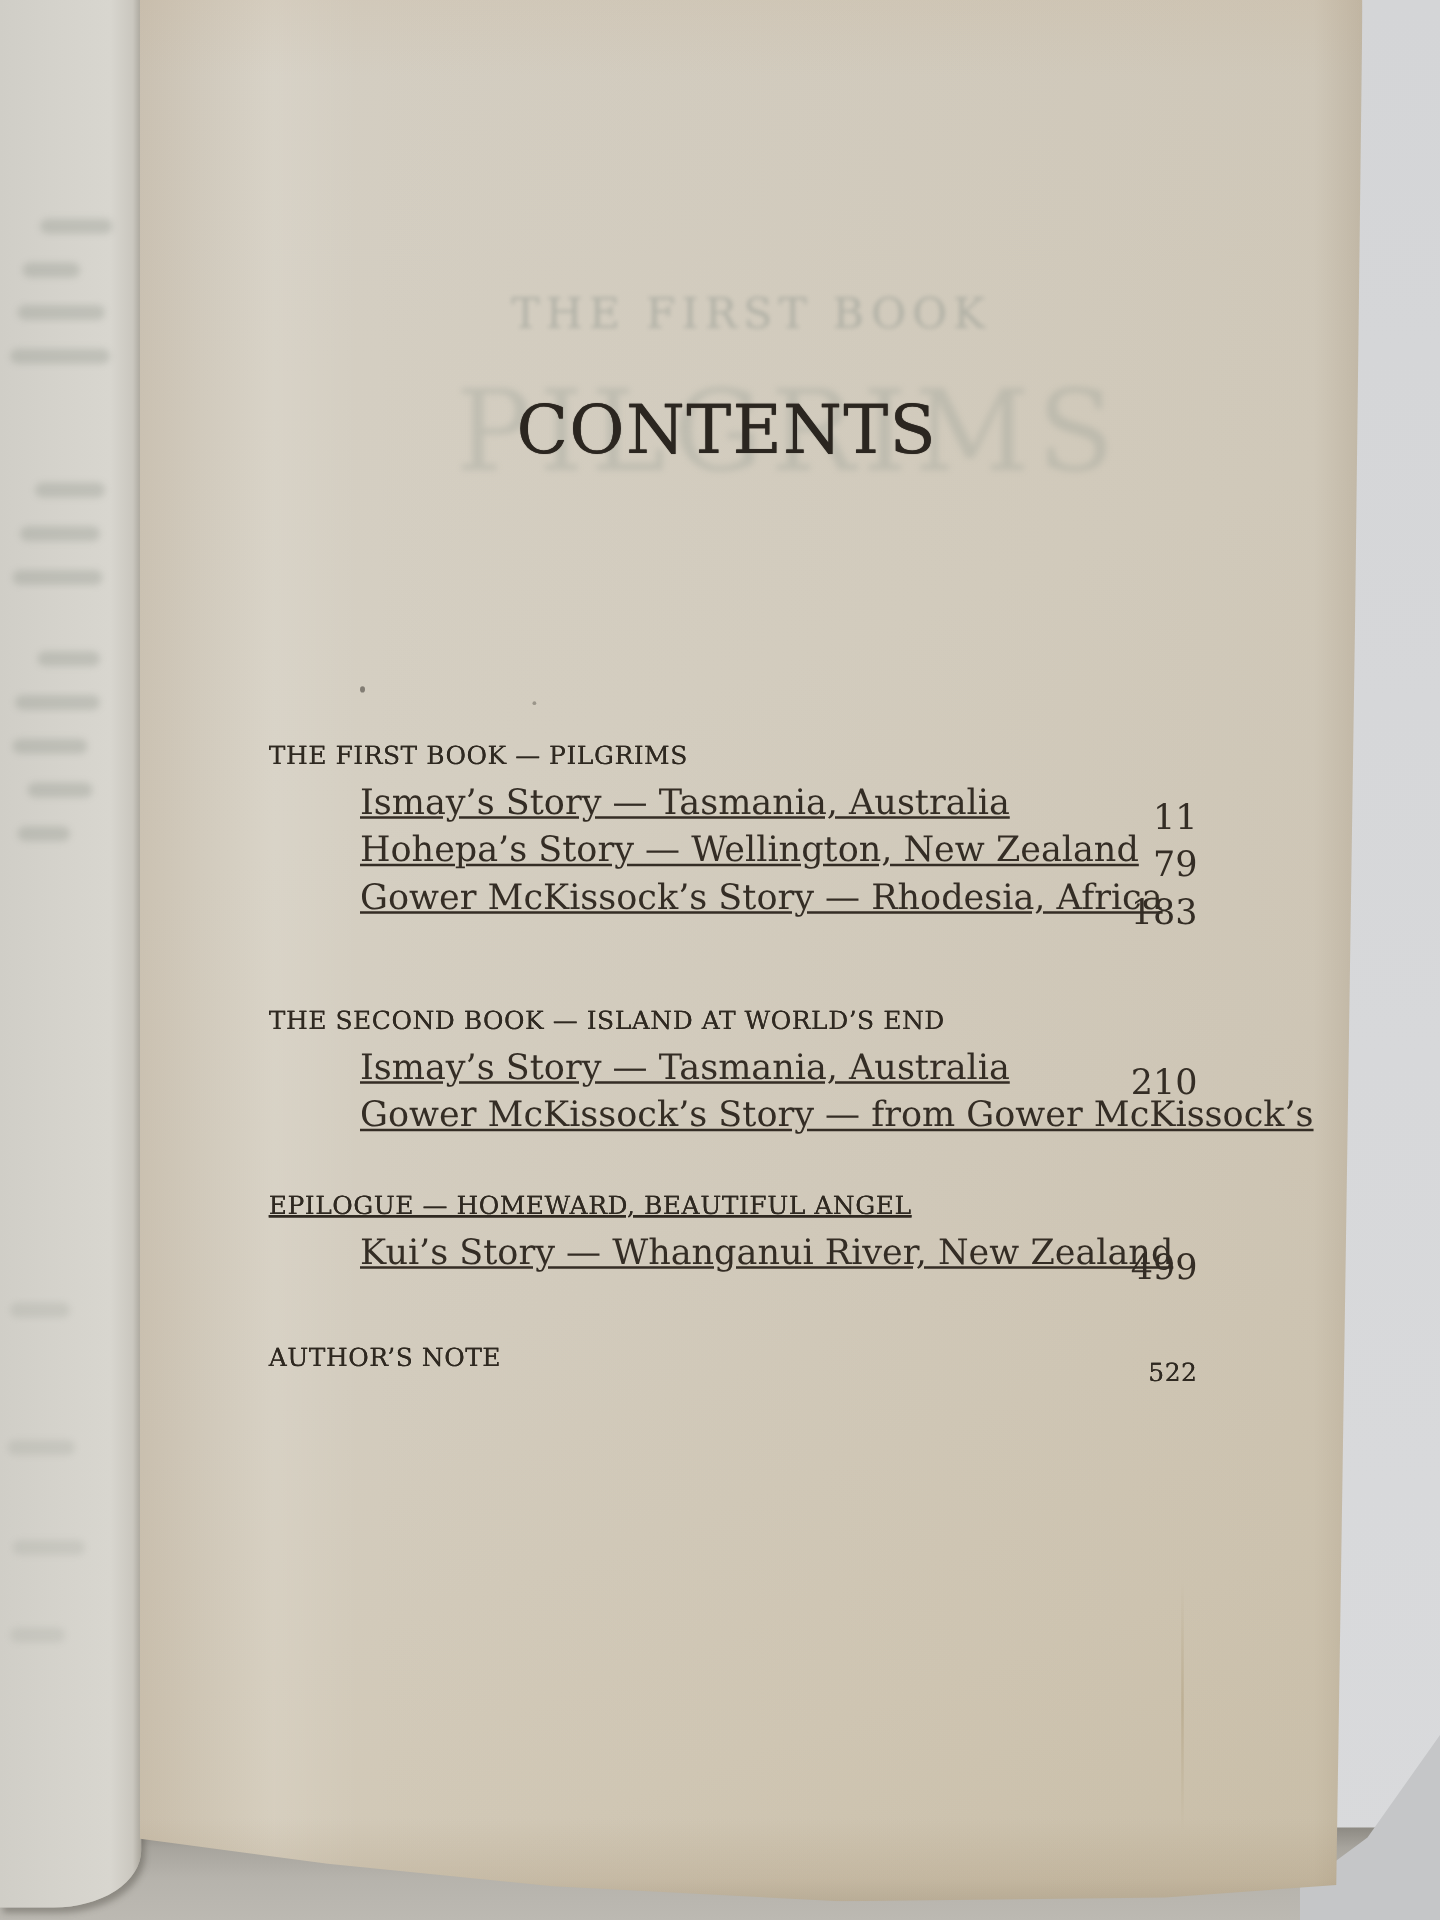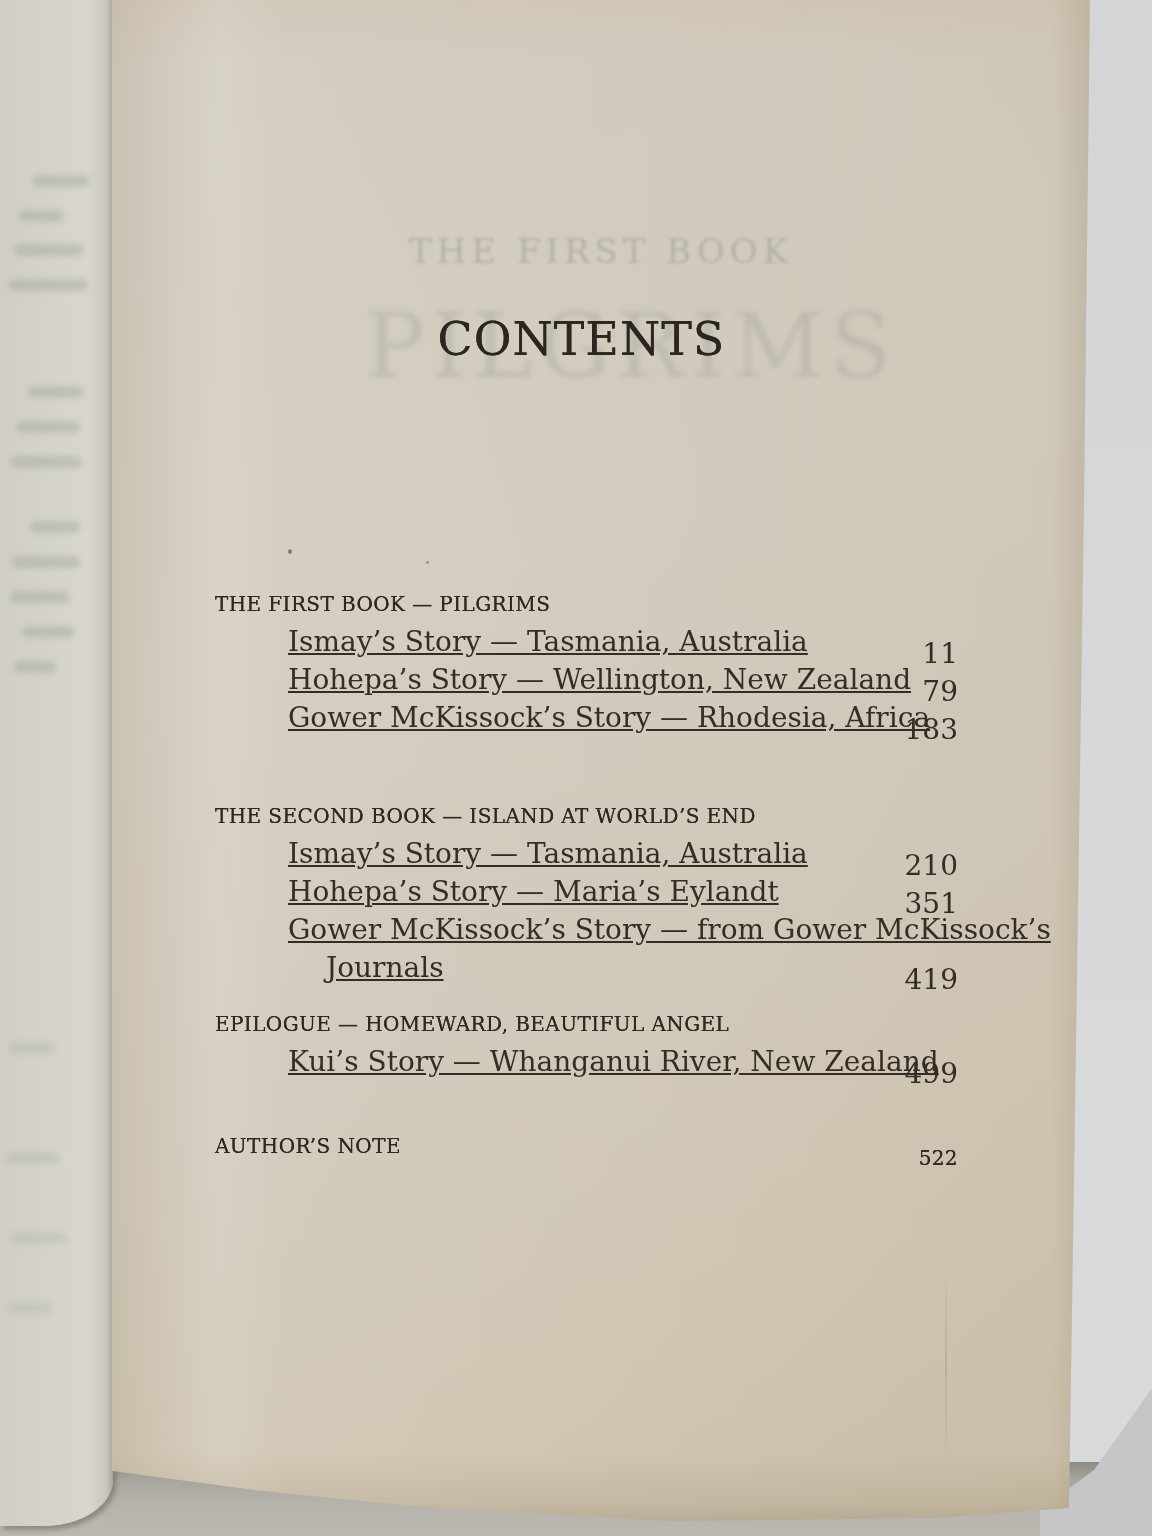--- a/index.html
+++ b/index.html
@@ -59,36 +59,36 @@
   }
   .ghost-title {
     position:absolute; top:293px; left:30px; width:100%; text-align:center;
     font-size:90px; letter-spacing:6px; color:#9aa096; opacity:.34;
     filter:blur(2.6px); white-space:nowrap;
   }
 
   
   .page-title {
     position:absolute; top:312px; left:0; width:96%; text-align:center;
-    font-size:46px; letter-spacing:1px; color:#2b2620; white-space:nowrap;
+    font-size:54px; letter-spacing:1px; color:#2b2620; white-space:nowrap;
     text-shadow:0 0 .6px #2b2620;
   }
 
   
   .toc {
     position:absolute; left:103px; top:585px; width:743px;
     font-size:28px; line-height:38px; color:#342d25;
   }
   .row { position:relative; white-space:nowrap; }
   .heading { font-size:20px; letter-spacing:.4px; color:#2f2921; text-shadow:0 0 .5px #2f2921; }
   .entry { padding-left:73px;text-decoration:underline; }
   .entry.wrap2 { padding-left:111px; }
   .pagenum { position:absolute; right:0; top:12px; }
   .sec-2 { margin-top:60px; }
-  .sec-3 { margin-top:18px; }
+  .sec-3 { margin-top:34px;text-decoration:underline; }
   .note  { margin-top:46px; }
 
   
   .speck { position:absolute; border-radius:50%; background:#565149; }
   .speck.s1 { left:176px; top:549px; width:4px; height:5px; opacity:.65; }
   .speck.s2 { left:314px; top:561px; width:3px; height:3px; opacity:.45; }
   .fiber {
     position:absolute; left:833px; top:1265px; width:2px; height:200px;
     background:linear-gradient(180deg, rgba(170,150,110,0), rgba(160,140,100,.35), rgba(170,150,110,0));
   }
@@ -144,30 +144,22 @@
         <span class="label">Gower McKissock’s Story — Rhodesia, Africa</span>
         <span class="pagenum">183</span>
       </div>
 
       <div class="row heading sec-2">THE SECOND BOOK — ISLAND AT WORLD’S END</div>
       <div class="row entry">
         <span class="label">Ismay’s Story — Tasmania, Australia</span>
         <span class="pagenum">210</span>
       </div>
       <div class="row entry">
-        <span class="label">Hohepa’s Story — Maria’s Eylandt</span>
-        <span class="pagenum">351</span>
-      </div>
-      <div class="row entry">
         <span class="label">Gower McKissock’s Story — from Gower McKissock’s</span>
         <span class="pagenum"></span>
-      </div>
-      <div class="row entry wrap2">
-        <span class="label">Journals</span>
-        <span class="pagenum">419</span>
       </div>
 
       <div class="row heading sec-3">EPILOGUE — HOMEWARD, BEAUTIFUL ANGEL</div>
       <div class="row entry">
         <span class="label">Kui’s Story — Whanganui River, New Zealand</span>
         <span class="pagenum">499</span>
       </div>
 
       <div class="row heading note">
         <span class="label">AUTHOR’S NOTE</span>

